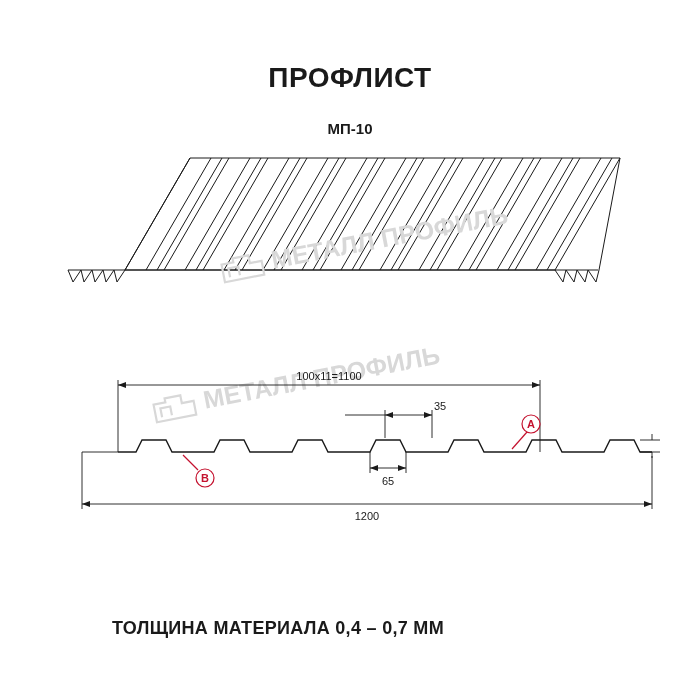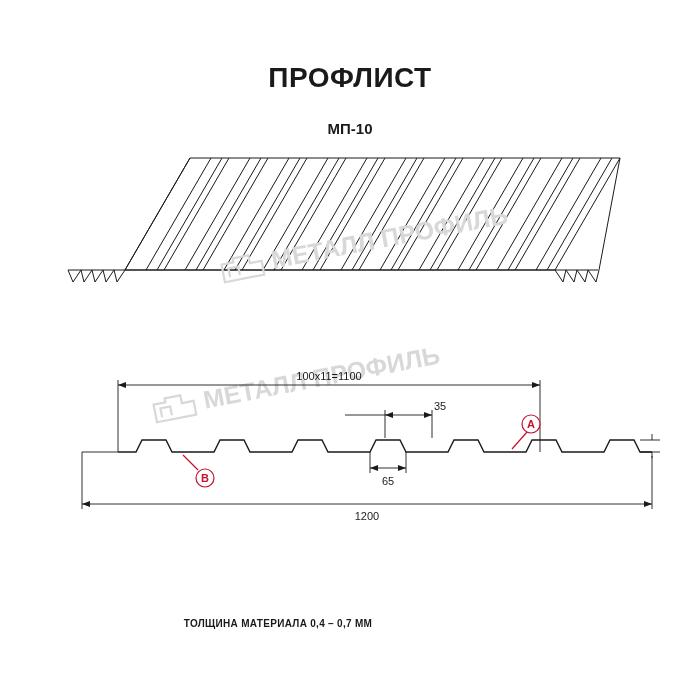--- a/index.html
+++ b/index.html
@@ -41,21 +41,21 @@
     font-weight: bold;
     color: #1a1a1a;
     margin-top: 16px;
   }
   .footer-note {
     position: absolute;
     top: 618px;
     left: 0;
     width: 556px;
     text-align: center;
-    font-size: 10px;
+    font-size: 18px;
     font-weight: bold;
     letter-spacing: 0.3px;
     color: #1a1a1a;
   }
   .iso-wrap {
     position: absolute;
     top: 130px;
     left: 40px;
     width: 620px;
     height: 180px;

